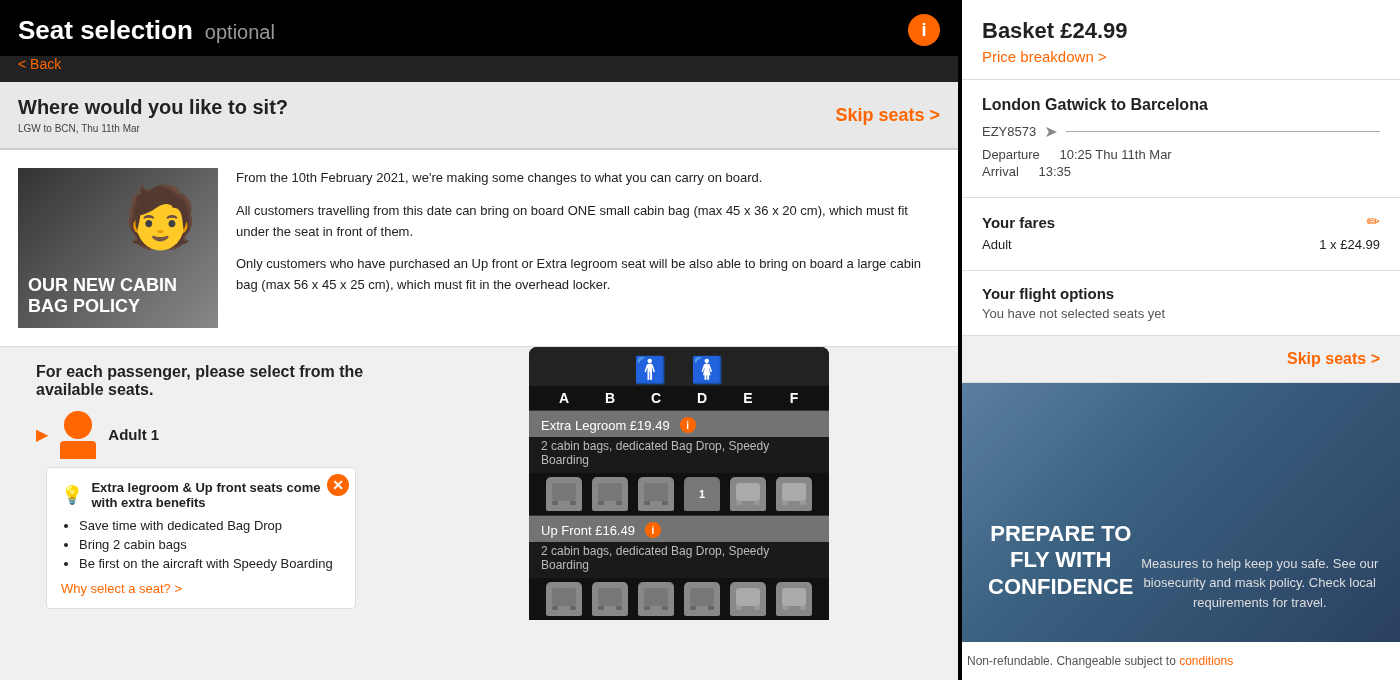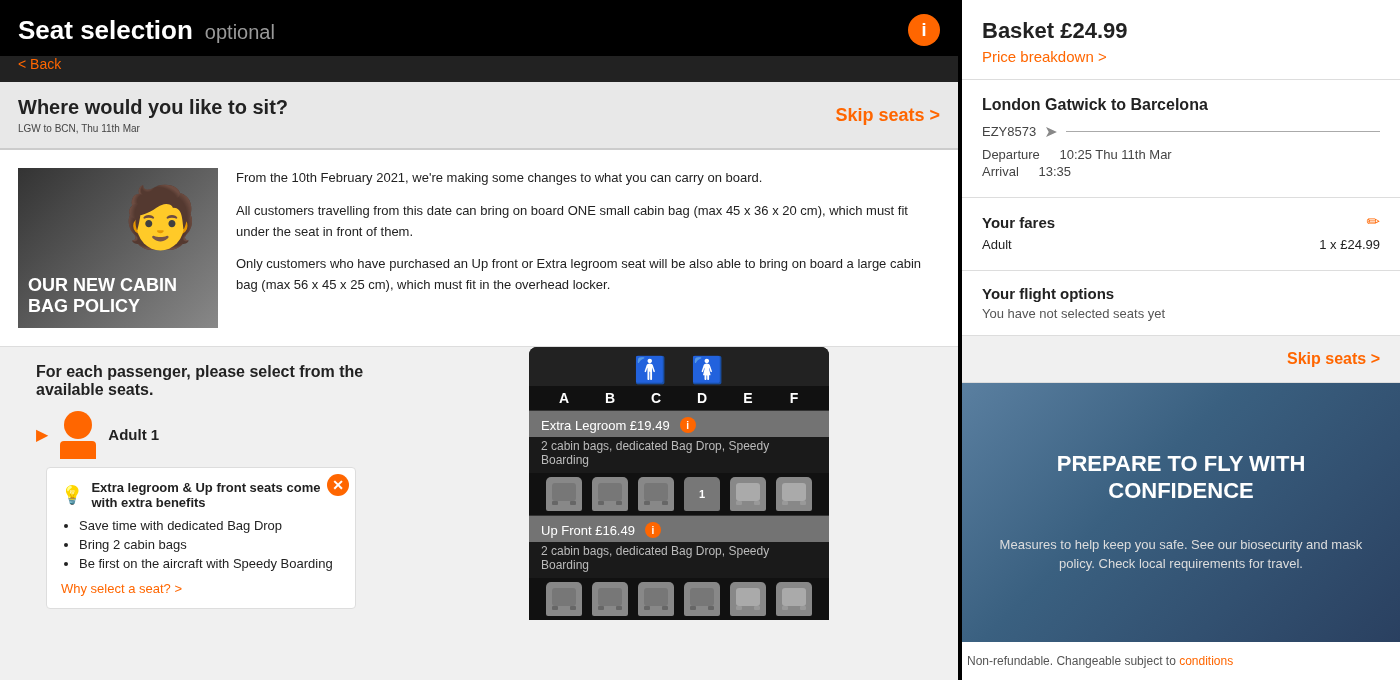--- a/index.html
+++ b/index.html
@@ -376,21 +376,21 @@
       font-weight: bold;
       cursor: pointer;
     }
     .sidebar-promo-img {
       background: linear-gradient(135deg, #5a7fa0 0%, #3a6080 40%, #2a4060 100%);
       padding: 30px 20px;
       text-align: center;
       flex: 1;
       min-height: 180px;
       display: flex;
-      flex-direction: column;
+      flex-direction: row;
       align-items: flex-end;
       justify-content: center;
     }
     .promo-title {
       color: #fff;
       font-size: 22px;
       font-weight: bold;
       text-transform: uppercase;
       line-height: 1.2;
       margin-bottom: 12px;

